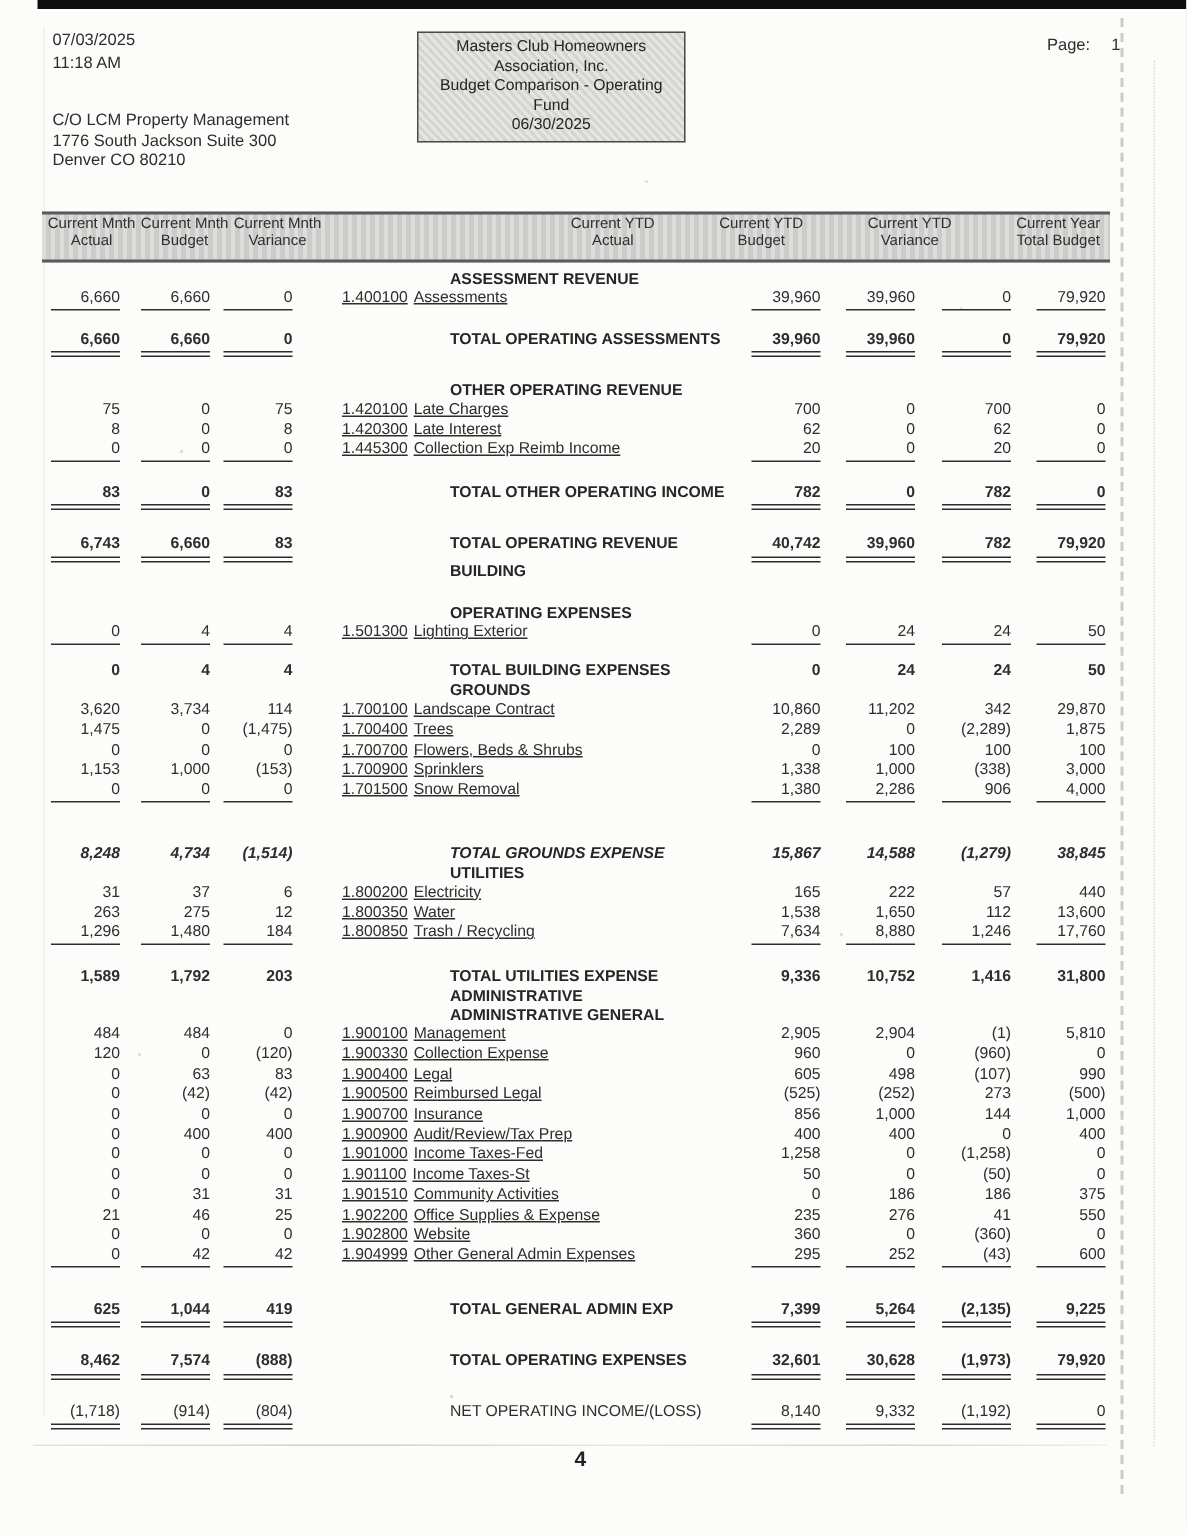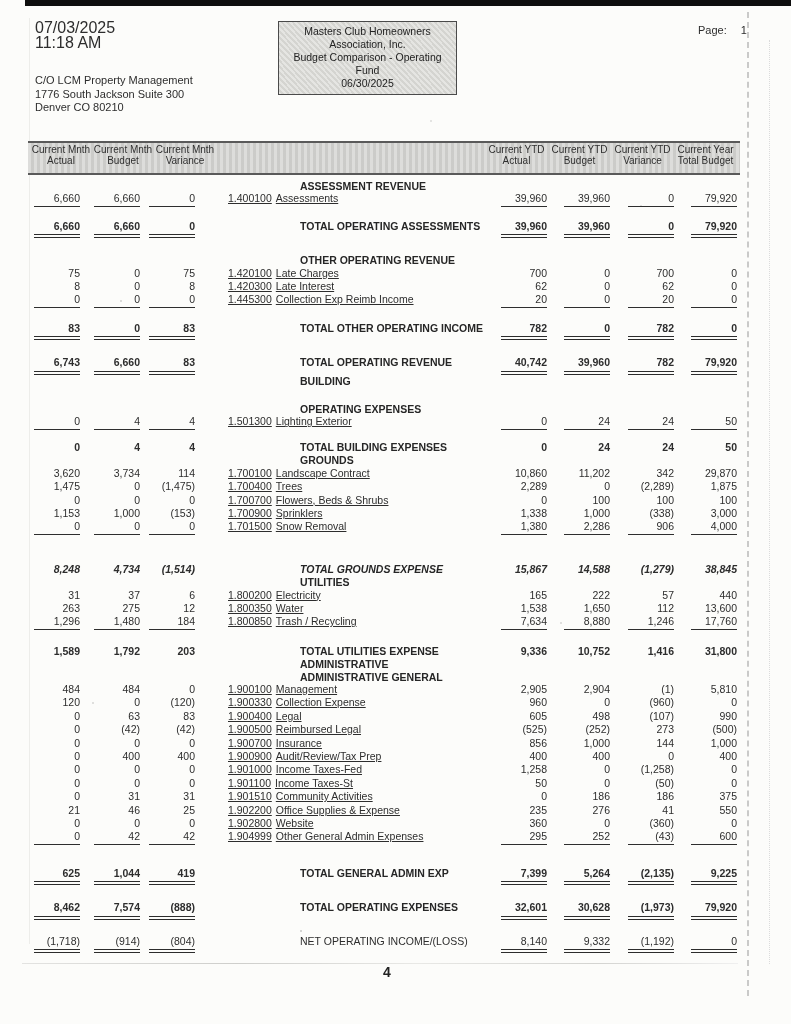--- a/index.html
+++ b/index.html
@@ -12,21 +12,21 @@
   .topbar{position:absolute;top:0;left:25px;right:0;height:6px;background:#0e0e0e;}
   .edge-right{position:absolute;top:12px;bottom:28px;left:747px;width:0;border-left:2px dashed #9a9a9a;opacity:.5;}
   .edge-right2{position:absolute;top:40px;bottom:60px;left:769px;width:0;border-left:1px dotted #d4d4d4;opacity:.8;}
   .edge-left{position:absolute;top:18px;bottom:80px;left:29px;width:1px;background:#ededea;}
   .footer-line{position:absolute;top:963px;left:22px;width:716px;height:1px;
     background:linear-gradient(90deg,#e0e0de 0%,#c9c9c6 30%,#e6e6e3 55%,#cfcfcc 80%,#eee 100%);opacity:.9;}
   .speck{position:absolute;top:0;left:0;width:2px;height:2px;background:transparent;
     box-shadow:120px 300px 0 #dcdcda, 560px 622px 0 #e0e0de, 300px 930px 0 #d6d6d4,
                640px 205px 0 #e2e2e0, 92px 702px 0 #dfdfdd, 430px 120px 0 #e4e4e2;}
   
-  .hdr-left{position:absolute;left:35px;top:20px;font-size:16px;line-height:15px;}
+  .hdr-left{position:absolute;left:35px;top:20px;font-size:11px;line-height:15px;}
   .title-box{
     position:absolute;left:278px;top:21px;width:179px;box-sizing:border-box;
     border:1.4px solid #4a4a4a;background:#dbdbd7;
     background-image:repeating-linear-gradient(47deg, rgba(255,255,255,.28) 0 2px, rgba(0,0,0,0.03) 2px 4px);
     text-align:center;font-size:10.5px;line-height:13px;padding:3px 2px 4px;color:#232323;
   }
   .page-no{position:absolute;left:698px;top:24px;font-size:11px;}
   .page-no .num{display:inline-block;margin-left:14px;}
   .address{position:absolute;left:35px;top:74px;font-size:11px;line-height:13.5px;}
   
@@ -35,21 +35,21 @@
     background:#d2d2cf;
     background-image:repeating-linear-gradient(90deg, rgba(255,255,255,.25) 0 3px, rgba(0,0,0,.03) 3px 6px);
     border-top:2px solid #5a5a5a;border-bottom:2px solid #5a5a5a;
     font-size:10px;color:#2f2f2f;
   }
   .grp{position:absolute;top:1px;display:flex;}
   .grp-month{left:2px;}
   .grp-ytd{right:3px;}
   .hcell{text-align:center;line-height:11px;}
   .grp-month .hcell{width:62px;}
-  .grp-ytd .hcell{width:63px;}
+  .grp-ytd .hcell{width:63px;margin-left:36px;}
   
   .table{position:absolute;left:30px;top:176px;width:707px;font-size:10.5px;}
   .row{display:flex;line-height:12.4px;min-height:12.4px;align-items:baseline;}
   .cv{text-align:right;box-sizing:border-box;}
   .c1{width:50px;} .c2{width:60px;} .c3{width:55px;}
   .desc{width:297px;box-sizing:border-box;padding-right:4px;white-space:nowrap;overflow:hidden;}
   .c4{width:55px;} .c5{width:63px;} .c6{width:64px;} .c7{width:63px;}
   .val{display:inline-block;min-width:46px;padding-bottom:1px;}
   .row.u-s .val{border-bottom:1.3px solid #2e2e2e;}
   .row.u-d .val{border-bottom:4px double #2c2c2c;padding-bottom:2px;}

